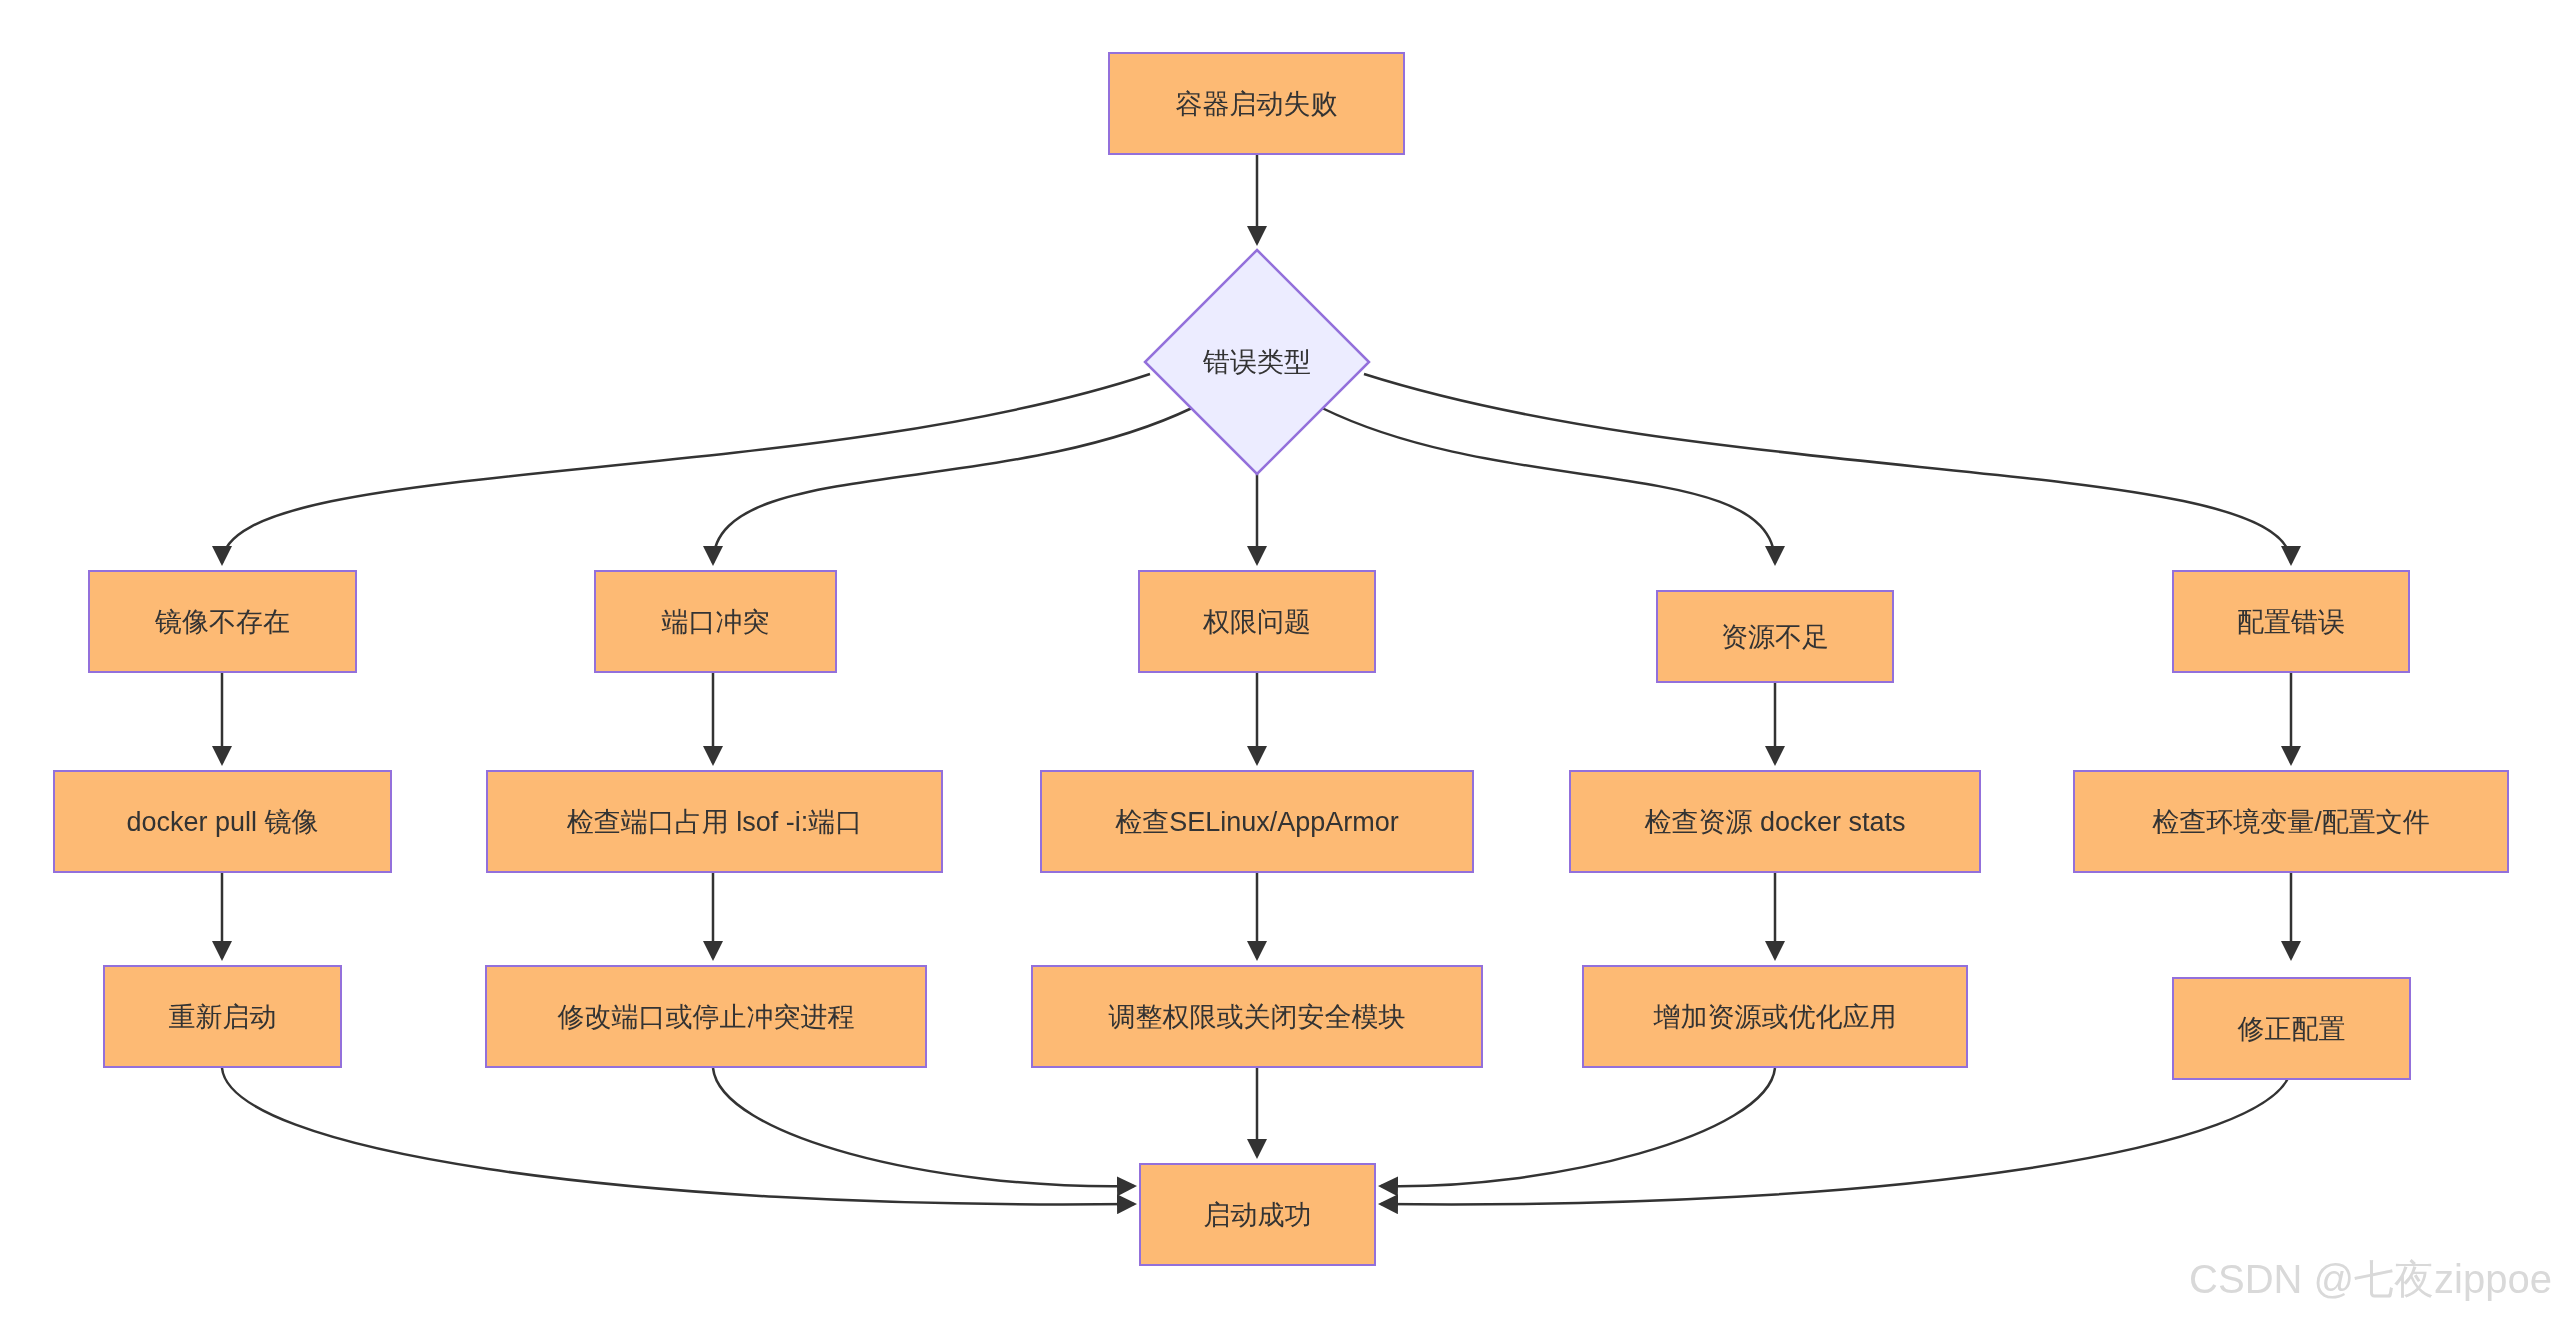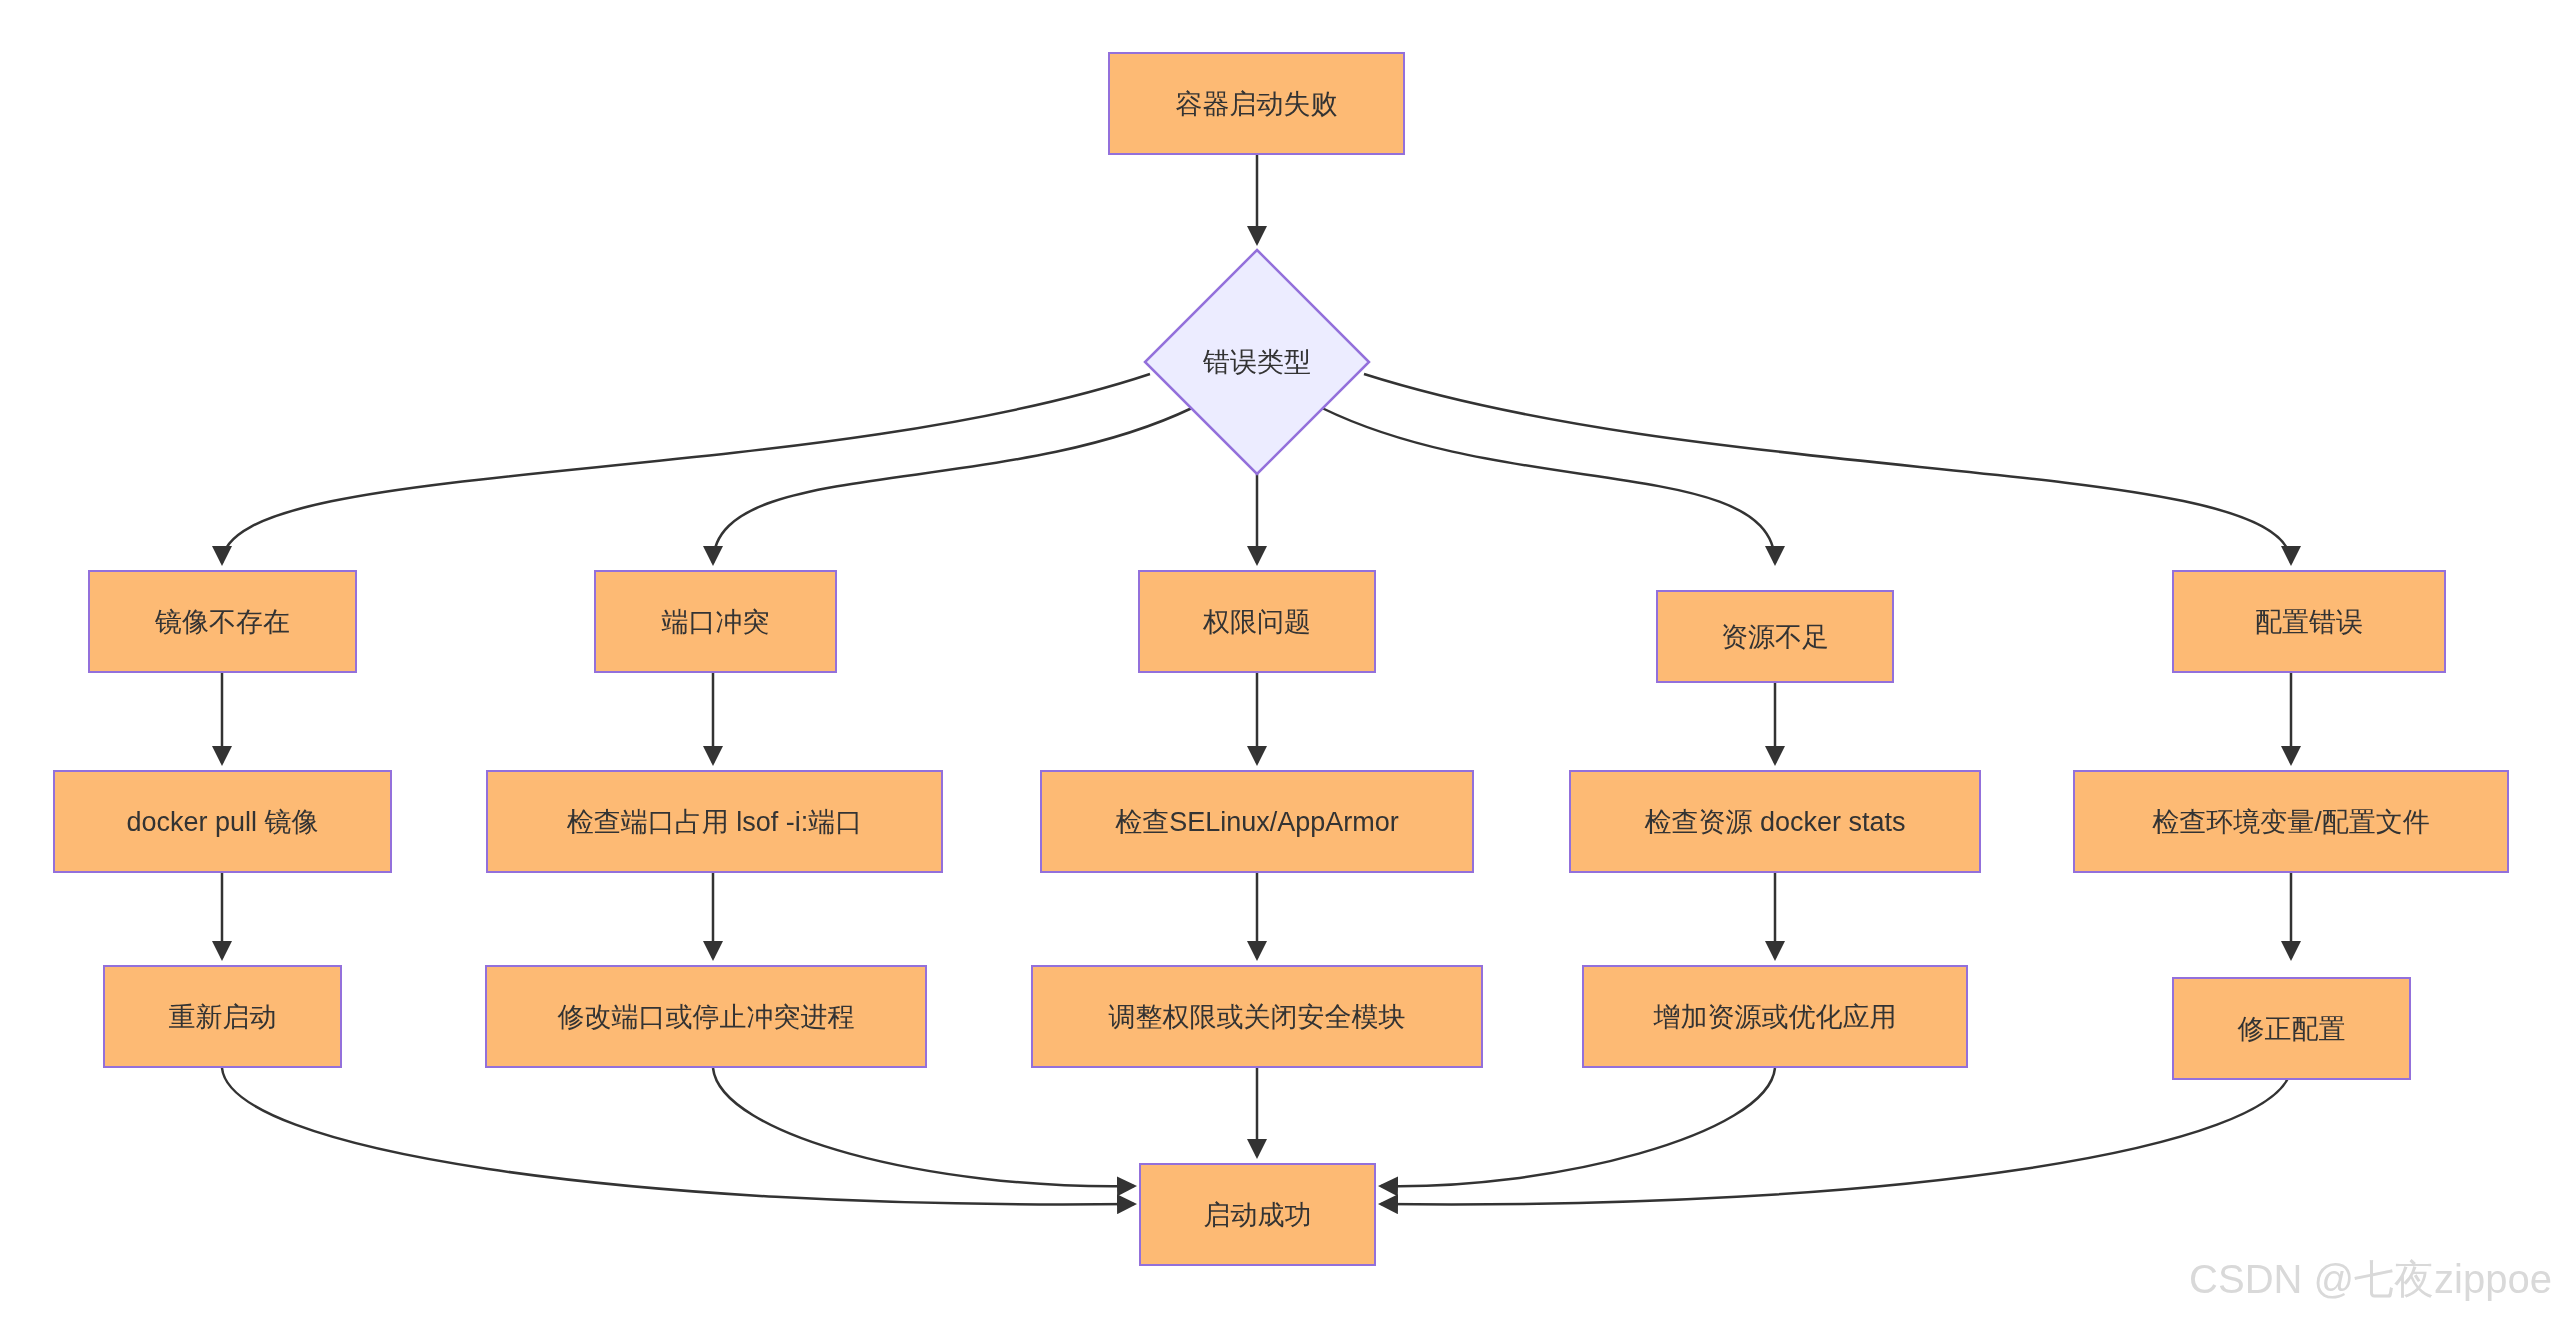--- a/index.html
+++ b/index.html
@@ -92,21 +92,21 @@
   </svg>
 
   <div class="node" style="left:1108px; top:52px; width:297px; height:103px;">容器启动失败</div>
 
   <div class="diamond-label" style="left:1145px; top:312px; width:224px; height:100px;">错误类型</div>
 
   <div class="node" style="left:88px; top:570px; width:269px; height:103px;">镜像不存在</div>
   <div class="node" style="left:594px; top:570px; width:243px; height:103px;">端口冲突</div>
   <div class="node" style="left:1138px; top:570px; width:238px; height:103px;">权限问题</div>
   <div class="node" style="left:1656px; top:590px; width:238px; height:93px;text-align:right;">资源不足</div>
-  <div class="node" style="left:2172px; top:570px; width:274px; height:103px;">配置错误</div>
+  <div class="node" style="left:2172px; top:570px; width:238px; height:103px;">配置错误</div>
 
   <div class="node" style="left:53px; top:770px; width:339px; height:103px;">docker pull 镜像</div>
   <div class="node" style="left:486px; top:770px; width:457px; height:103px;">检查端口占用 lsof -i:端口</div>
   <div class="node" style="left:1040px; top:770px; width:434px; height:103px;">检查SELinux/AppArmor</div>
   <div class="node" style="left:1569px; top:770px; width:412px; height:103px;">检查资源 docker stats</div>
   <div class="node" style="left:2073px; top:770px; width:436px; height:103px;">检查环境变量/配置文件</div>
 
   <div class="node" style="left:103px; top:965px; width:239px; height:103px;">重新启动</div>
   <div class="node" style="left:485px; top:965px; width:442px; height:103px;">修改端口或停止冲突进程</div>
   <div class="node" style="left:1031px; top:965px; width:452px; height:103px;">调整权限或关闭安全模块</div>

